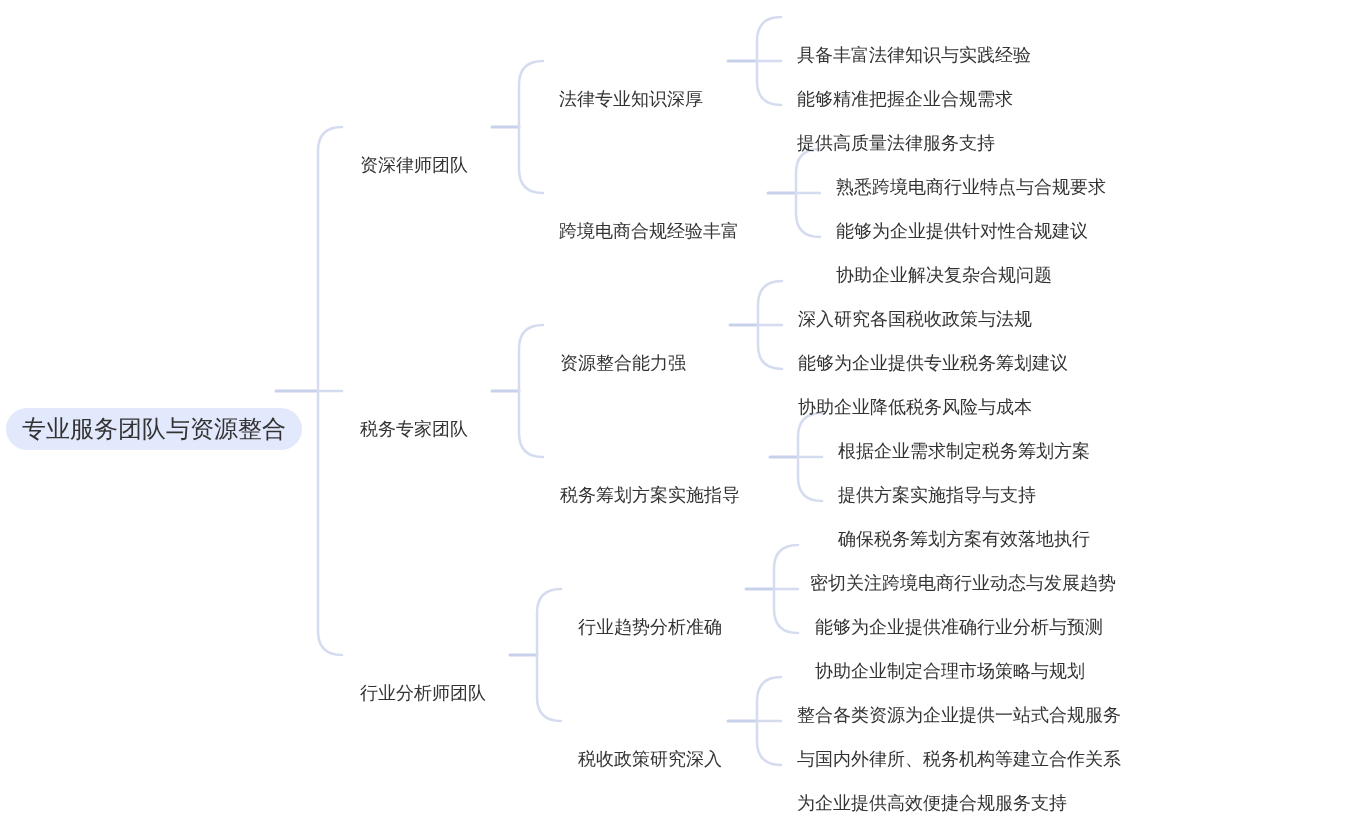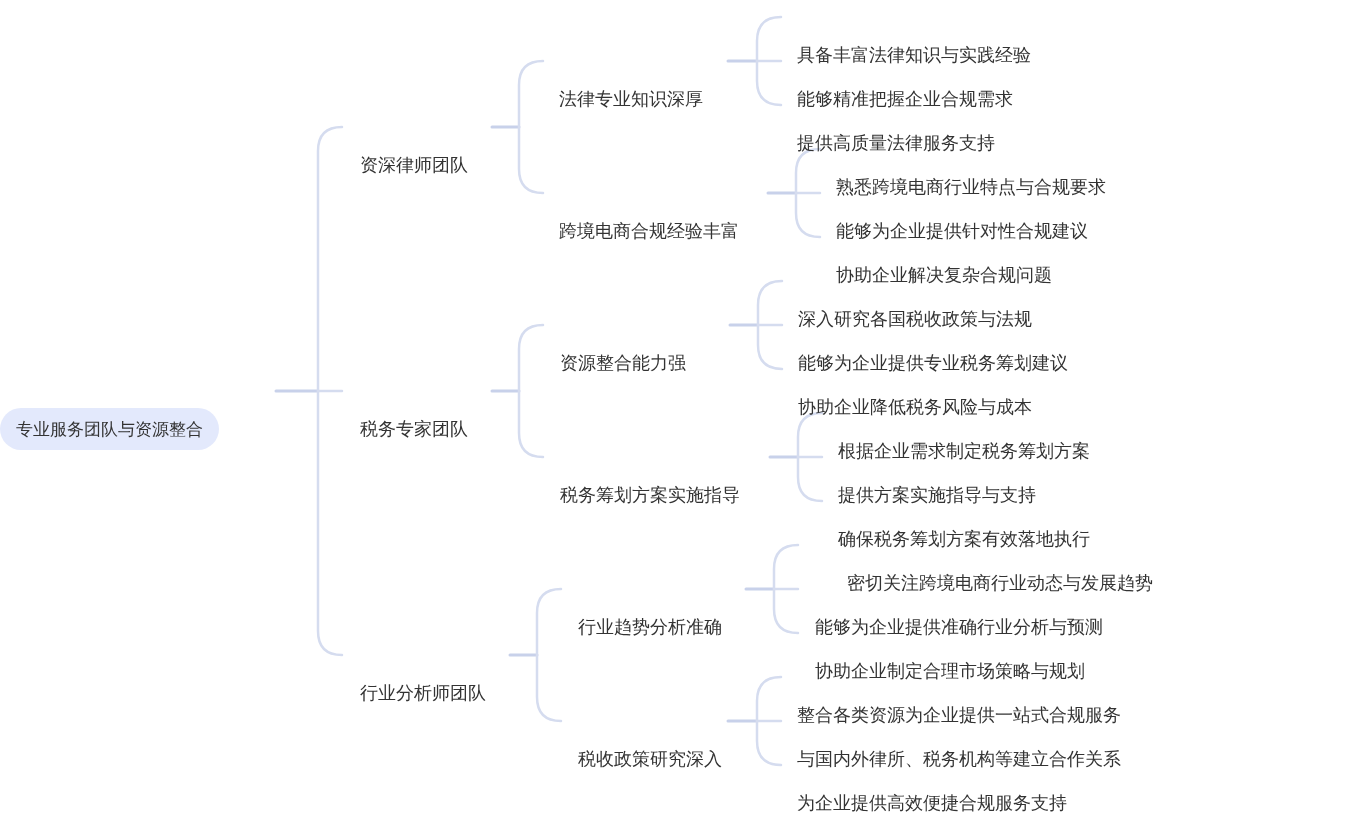--- a/index.html
+++ b/index.html
@@ -1,22 +1,22 @@
 <!DOCTYPE html>
 <html><head>
 <meta charset="utf-8">
 <style>
   html, body { margin: 0; padding: 0; background: #ffffff; }
   body { width: 1369px; height: 827px; position: relative; overflow: hidden;
          font-family: "DejaVu Sans", "Liberation Sans", sans-serif; color: #333333; }
   #canvas { position: absolute; left: 0; top: 0; width: 1369px; height: 827px; }
   svg.links { position: absolute; left: 0; top: 0; }
   .node { position: absolute; white-space: nowrap; line-height: 24px; transform: translateY(-50%); margin-top: 38px; }
-  .root { left: 0; top: 391px; height: 42px; line-height: 42px; padding: 0 16px;
-          background: #e3e9fc; border-radius: 22px; font-size: 17px; color: #333; }
+  .root { left: 6px; top: 391px; height: 42px; line-height: 42px; padding: 0 16px;
+          background: #e3e9fc; border-radius: 22px; font-size: 24px; color: #333; }
   .l1 { font-size: 18px; text-align: center; }
   .l2 { font-size: 18px; }
   .l3 { font-size: 18px; }
 </style>
 </head>
 <body>
 
 <div id="canvas">
   <svg class="links" width="1369" height="827">
     <g fill="none" stroke="#d5dcef" stroke-width="2.5" stroke-linecap="round">
@@ -83,20 +83,20 @@
   <div class="node l3" style="left:836px;top:237px">协助企业解决复杂合规问题</div>
 
   <div class="node l3" style="left:798px;top:281px">深入研究各国税收政策与法规</div>
   <div class="node l3" style="left:798px;top:325px">能够为企业提供专业税务筹划建议</div>
   <div class="node l3" style="left:798px;top:369px">协助企业降低税务风险与成本</div>
 
   <div class="node l3" style="left:838px;top:413px">根据企业需求制定税务筹划方案</div>
   <div class="node l3" style="left:838px;top:457px">提供方案实施指导与支持</div>
   <div class="node l3" style="left:838px;top:501px">确保税务筹划方案有效落地执行</div>
 
-  <div class="node l3" style="left:847px;top:545px">密切关注跨境电商行业动态与发展趋势</div>
+  <div class="node l3" style="left:810px;top:545px">密切关注跨境电商行业动态与发展趋势</div>
   <div class="node l3" style="left:815px;top:633px">协助企业制定合理市场策略与规划</div>
   <div class="node l3" style="left:815px;top:589px">能够为企业提供准确行业分析与预测</div>
 
   <div class="node l3" style="left:797px;top:677px">整合各类资源为企业提供一站式合规服务</div>
   <div class="node l3" style="left:797px;top:721px">与国内外律所、税务机构等建立合作关系</div>
   <div class="node l3" style="left:797px;top:765px">为企业提供高效便捷合规服务支持</div>
 </div>
 
 </body></html>

